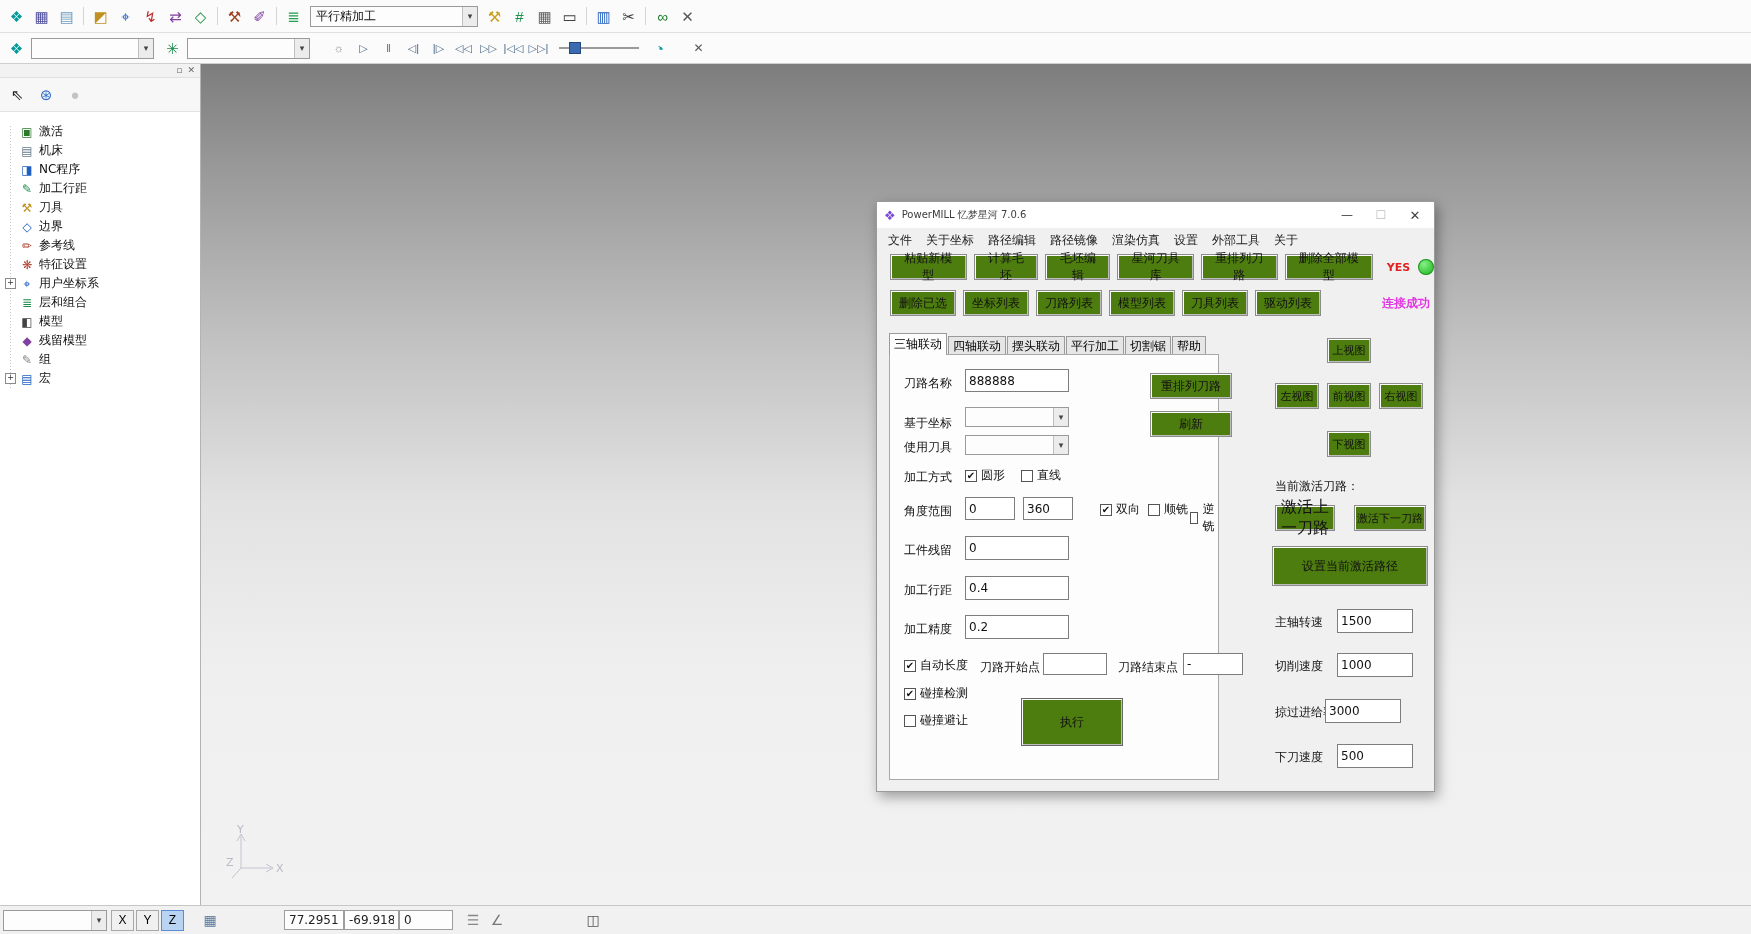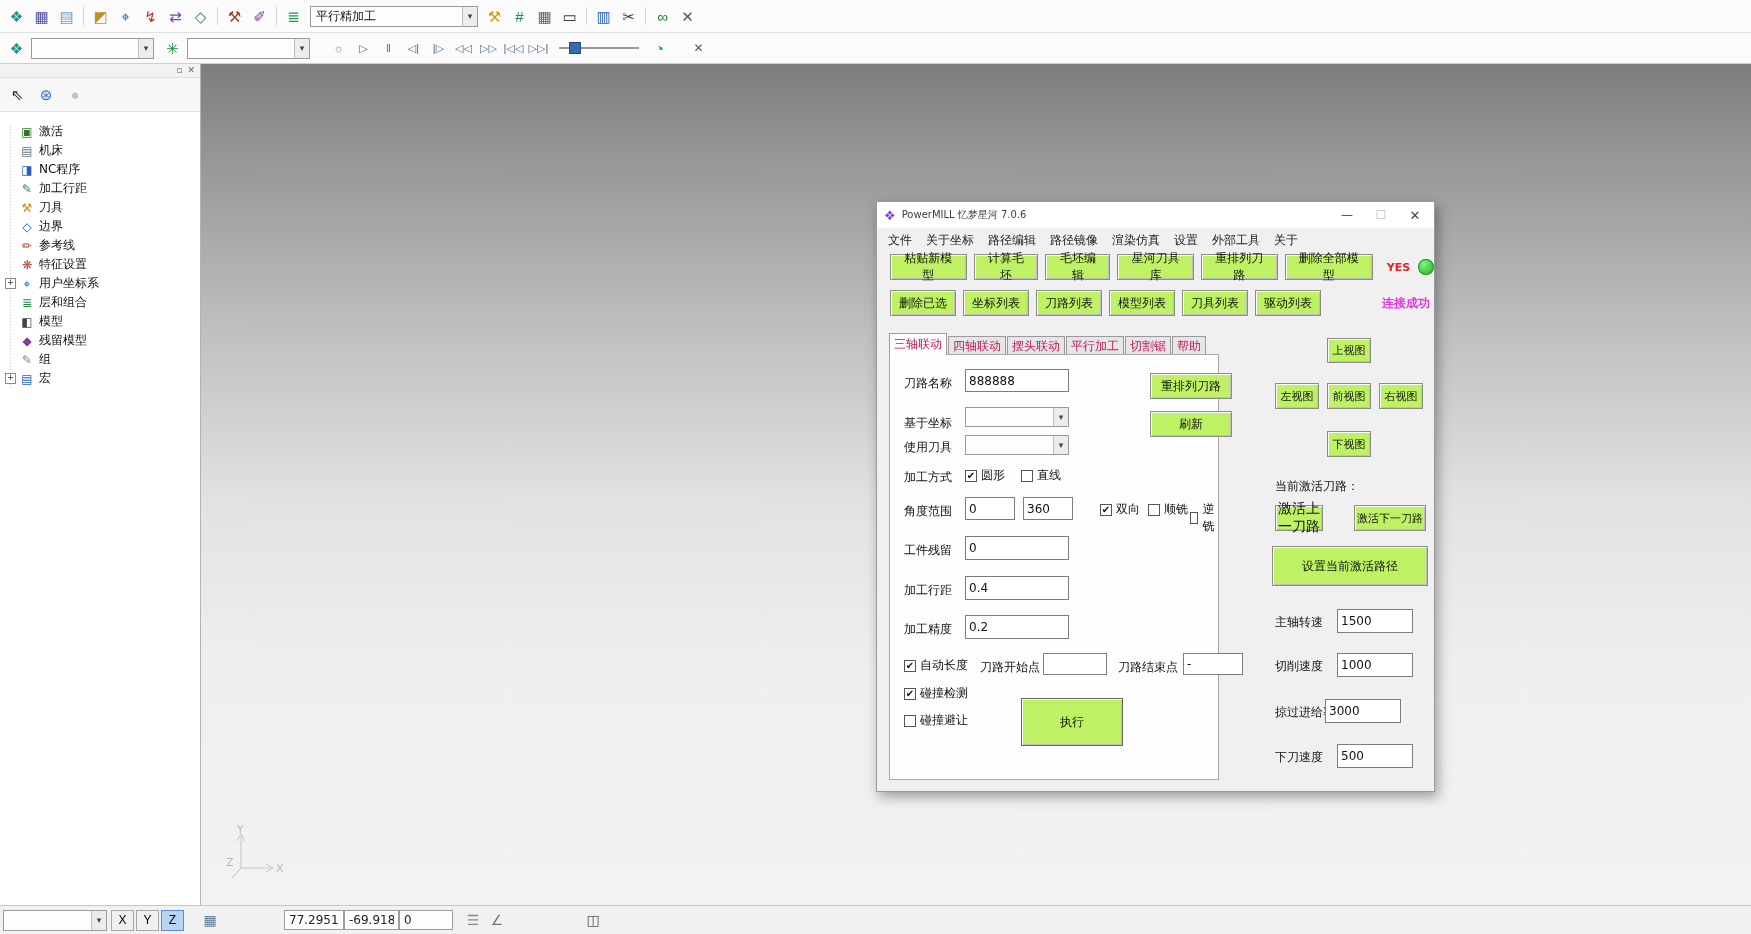--- a/index.html
+++ b/index.html
@@ -57,29 +57,29 @@
   
   .dlg { position:absolute; left:876px; top:137px; width:559px; height:591px; background:#f0f0f0; border:1px solid #9a9a9a; box-shadow:3px 5px 12px rgba(0,0,0,.35); z-index:10; }
   .dlg-titlebar { position:absolute; left:0; top:0; width:100%; height:26px; background:#fff; display:flex; align-items:center; padding:0 2px 0 7px; }
   .dlg-icon { font-size:13px; color:#7a4bd6; margin-right:6px; }
   .dlg-title { font-size:10px; color:#3c3c3c; flex:1; }
   .dlg-ctrl { width:34px; height:24px; display:flex; align-items:center; justify-content:center; font-size:12px; color:#444; cursor:pointer; }
   .dlg-ctrl.max { color:#bdbdbd; }
   .dlg-ctrl.close { font-size:13px; }
   .dlg-menu { position:absolute; left:4px; top:27px; height:22px; display:flex; align-items:center; }
   .menu-item { background:transparent; border:none; font-size:12px; font-family:inherit; color:#222; padding:0 7px; height:20px; cursor:pointer; }
-  .dbtn { background:#bef264; border:1px solid #8c8c8c; box-shadow:inset 1px 1px 0 #fcfcfc, inset -1px -1px 0 #bdbdbd; font-size:12px; font-family:inherit; color:#111; display:flex; align-items:center; justify-content:center; cursor:pointer; }
+  .dbtn { background:#4d7c0f; border:1px solid #8c8c8c; box-shadow:inset 1px 1px 0 #fcfcfc, inset -1px -1px 0 #bdbdbd; font-size:12px; font-family:inherit; color:#111; display:flex; align-items:center; justify-content:center; cursor:pointer; }
   .dlg-row { position:absolute; left:13px; display:flex; align-items:center; }
   .dlg-row1 { top:52px; } .dlg-row2 { top:88px; }
   .dlg-row .dbtn { height:26px; padding:0 8px; margin-right:7px; min-width:64px; }
   .yes-text { color:#e22222; font-weight:bold; font-size:11px; margin-left:7px; }
   .indicator { width:16px; height:16px; border-radius:50%; margin-left:8px; background:radial-gradient(circle at 35% 30%, #86f086, #1db51d); border:1px solid #149114; }
   .connect-status { color:#e236e2; font-weight:bold; font-size:12px; margin-left:54px; }
   .dlg-tabs { position:absolute; left:12px; top:131px; display:flex; align-items:flex-end; height:22px; }
-  .tab { background:#e6e6e6; border:1px solid #9a9a9a; border-bottom:none; height:19px; padding:0 4px; font-size:12px; font-family:inherit; cursor:pointer; color:#be185d; margin-right:1px; }
+  .tab { background:#e6e6e6; border:1px solid #9a9a9a; border-bottom:none; height:19px; padding:0 4px; font-size:12px; font-family:inherit; cursor:pointer; color:#000000; margin-right:1px; }
   .tab.active { background:#fdfdfd; height:22px; position:relative; z-index:3; }
   .form-box { position:absolute; left:12px; top:152px; width:330px; height:426px; background:#fdfdfd; border:1px solid #a8a8a8; z-index:2; }
   .flabel { position:absolute; font-size:12px; color:#111; white-space:nowrap; }
   .tinput { position:absolute; border:1px solid #7d7d7d; background:#fff; font-size:12px; padding:0 3px; font-family:inherit; color:#111; }
   .fcombo { position:absolute; width:104px; height:20px; }
   .check { position:absolute; display:flex; align-items:center; gap:4px; font-size:12px; cursor:pointer; }
   .cbox { width:12px; height:12px; background:#fff; border:1px solid #555; display:flex; align-items:center; justify-content:center; }
   .cmark { font-size:10px; line-height:1; color:#111; }
   .btn-exec { position:absolute; left:131px; top:343px; width:102px; height:48px; border:1px solid #666; font-size:12px; }
   .btn-sm { position:absolute; height:25px; font-size:11px; padding:0 2px; }
@@ -552,21 +552,21 @@
       <button class="dbtn btn-exec">执行</button>
     </div>
 
     <button class="dbtn btn-sm" style="left:450px;top:136px;width:44px">上视图</button>
     <button class="dbtn btn-sm" style="left:398px;top:181px;width:44px;height:26px">左视图</button>
     <button class="dbtn btn-sm" style="left:450px;top:181px;width:44px;height:26px">前视图</button>
     <button class="dbtn btn-sm" style="left:502px;top:181px;width:44px;height:26px">右视图</button>
     <button class="dbtn btn-sm" style="left:450px;top:229px;width:44px;height:26px">下视图</button>
 
     <span class="right-label" style="left:398px;top:276px">当前激活刀路：</span>
-    <button class="dbtn" style="position:absolute;left:398px;top:303px;width:48px;height:26px;font-size:14px">激活上一刀路</button>
+    <button class="dbtn" style="position:absolute;left:398px;top:303px;width:60px;height:26px;font-size:16px">激活上一刀路</button>
     <button class="dbtn" style="position:absolute;left:477px;top:303px;width:72px;height:26px;font-size:11px">激活下一刀路</button>
     <button class="dbtn" style="position:absolute;left:395px;top:344px;width:156px;height:40px">设置当前激活路径</button>
 
     <span class="right-label" style="left:398px;top:412px">主轴转速</span>
     <input class="tinput speed-input" style="left: 460px; top: 407px;" value="1500">
     <span class="right-label" style="left:398px;top:456px">切削速度</span>
     <input class="tinput speed-input" style="left: 460px; top: 451px;" value="1000">
     <span class="right-label" style="left:398px;top:502px">掠过进给率</span>
     <input class="tinput speed-input" style="left: 448px; top: 497px;" value="3000">
     <span class="right-label" style="left:398px;top:547px">下刀速度</span>

